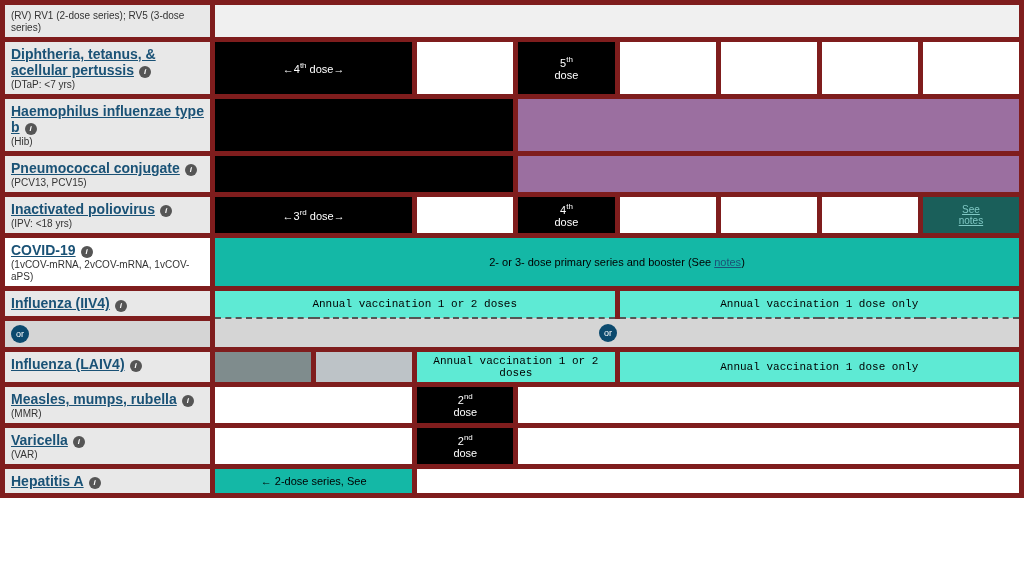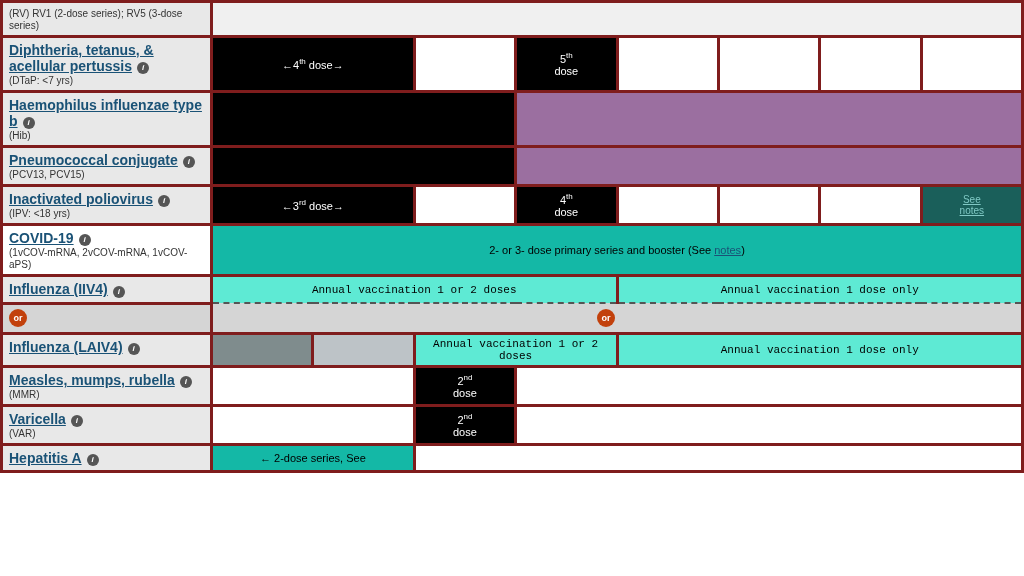--- a/index.html
+++ b/index.html
@@ -14,21 +14,21 @@
     .table-container {
       width: 1024px;
       overflow: hidden;
     }
     table {
       width: 100%;
       border-collapse: collapse;
       table-layout: fixed;
     }
     td, th {
-      border: 3px solid #7f1d1d;
+      border: 5px solid #7f1d1d;
       padding: 3px 4px;
       vertical-align: middle;
     }
     .vaccine-col {
       width: 210px;
       background: #e8e8e8;
       vertical-align: top;
       padding: 4px 6px;
     }
     .vaccine-name {
@@ -56,26 +56,26 @@
       font-weight: bold;
       cursor: pointer;
       margin-left: 2px;
       vertical-align: middle;
     }
     .or-badge {
       display: inline-block;
       width: 18px;
       height: 18px;
       border-radius: 50%;
-      background: #c2410c;
+      background: #0c4a6e;
       color: #fff;
       font-size: 9px;
       text-align: center;
       line-height: 18px;
-      font-weight: bold;
+      font-weight: normal;
       margin: 2px;
     }
     
     .cell-teal { background: #000000; }
     .cell-purple { background: #9b6fa0; }
     .cell-yellow { background: #14b8a6; }
     .cell-yellow-dark { background: #5eead4; font-family: Liberation Mono, monospace; }
     .cell-gray { background: #7f8c8d; }
     .cell-gray-light { background: #bdc3c7; }
     .cell-white { background: #fff; }

